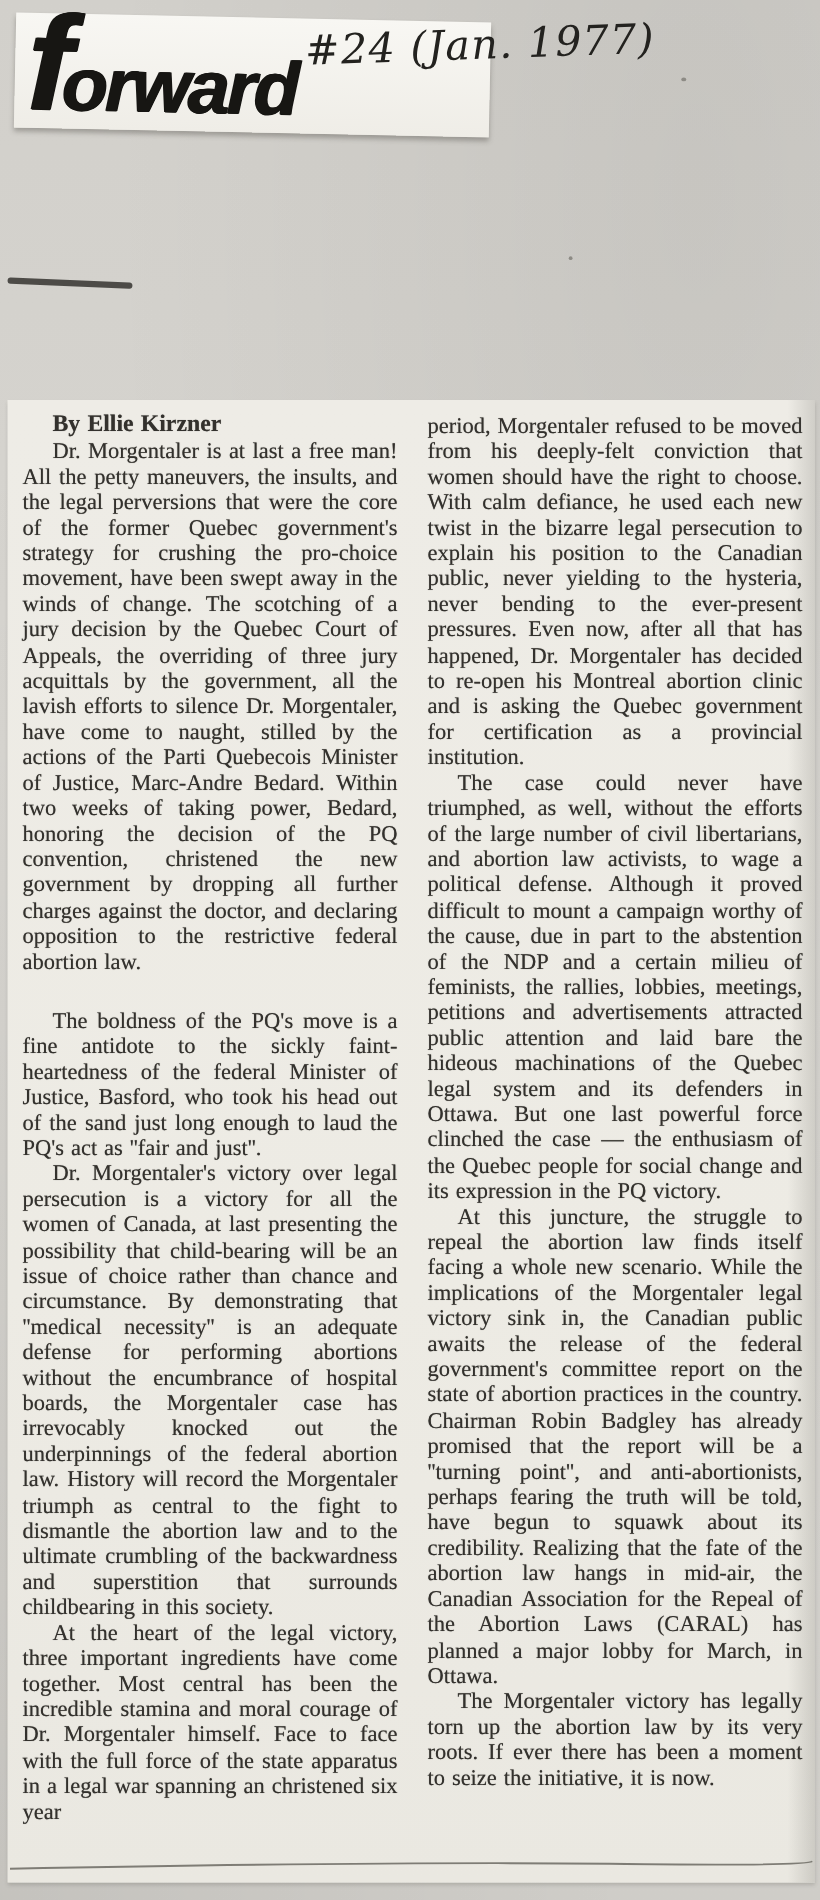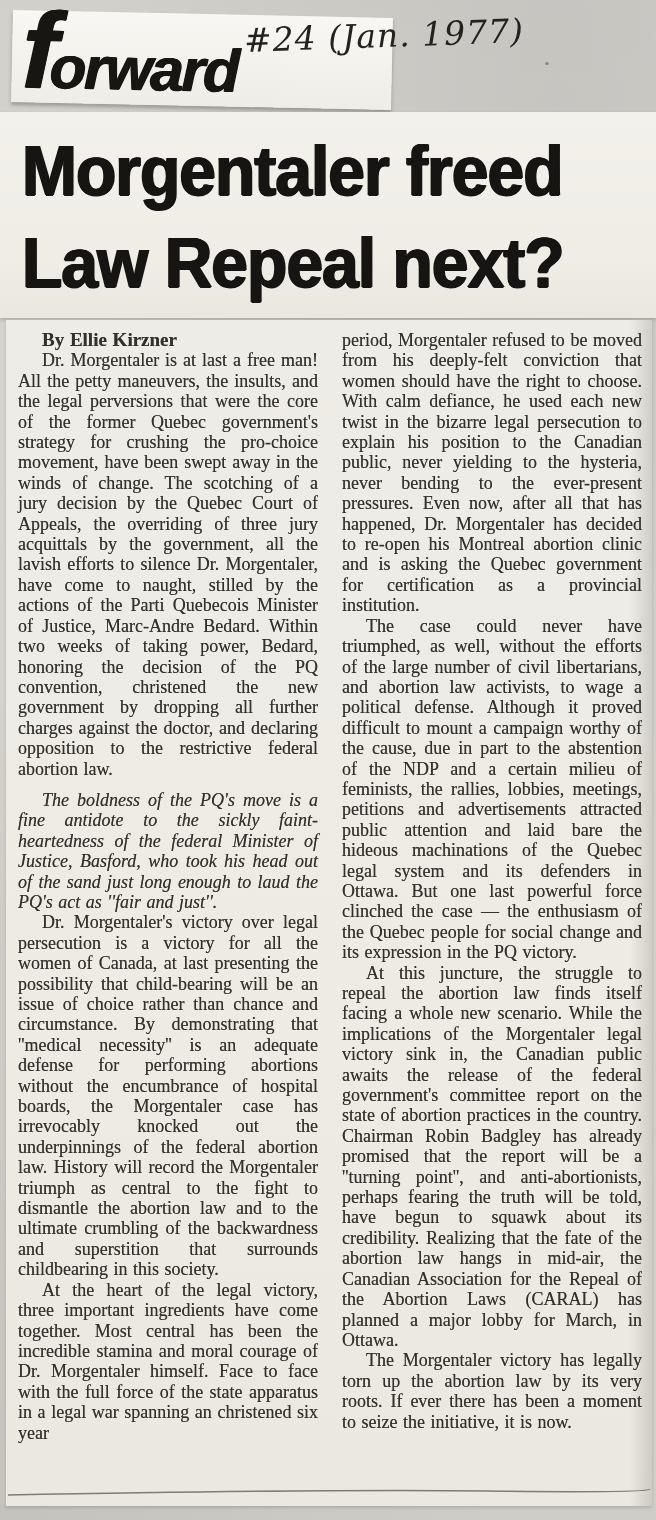--- a/index.html
+++ b/index.html
@@ -133,21 +133,21 @@
   .byline {
     font-weight: bold;
     font-size: 19px;
     margin: 0 0 5px 0;
     text-align: left;
   }
   .col p {
     margin: 0;
     text-indent: 24px;
   }
-  .col p.gap-above { margin-top: 11px; font-style: italic; }
+  .col p.gap-above { margin-top: 27px; }
   .col p.no-indent { text-indent: 0; }
 
   
   .edge-line {
     position: absolute;
     left: 8px; top: 1486px;
   }
 
   .speck { position: absolute; background: #8d8b85; border-radius: 50%; }
   .speck.s1 { left: 545px; top: 62px; width: 4px; height: 3px; }
@@ -163,24 +163,20 @@
       <span class="logo-f">f</span>
         <span class="logo-rest">orward</span>
     </div>
   </div>
   <div class="ink-smudge"></div>
   <div class="annotation">#24 (Jan. 1977)</div>
 
   <div class="speck s1"></div>
   <div class="speck s2"></div>
 
-  <div class="headline-clip">
-    <div class="headline-line">Morgentaler freed</div>
-    <div class="headline-line">Law Repeal next?</div>
-  </div>
 
   <div class="article-clip">
     <div class="columns">
       <div class="col">
         <p class="byline">By Ellie Kirzner</p>
         <p>Dr. Morgentaler is at last a free man! All the petty maneuvers, the insults, and the legal perversions that were the core of the former Quebec government's strategy for crushing the pro-choice movement, have been swept away in the winds of change. The scotching of a jury decision by the Quebec Court of Appeals, the overriding of three jury acquittals by the government, all the lavish efforts to silence Dr. Morgentaler, have come to naught, stilled by the actions of the Parti Quebecois Minister of Justice, Marc-Andre Bedard. Within two weeks of taking power, Bedard, honoring the decision of the PQ convention, christened the new government by dropping all further charges against the doctor, and declaring opposition to the restrictive federal abortion law.</p>
         <p class="gap-above">The boldness of the PQ's move is a fine antidote to the sickly faint-heartedness of the federal Minister of Justice, Basford, who took his head out of the sand just long enough to laud the PQ's act as ''fair and just''.</p>
         <p>Dr. Morgentaler's victory over legal persecution is a victory for all the women of Canada, at last presenting the possibility that child-bearing will be an issue of choice rather than chance and circumstance. By demonstrating that ''medical necessity'' is an adequate defense for performing abortions without the encumbrance of hospital boards, the Morgentaler case has irrevocably knocked out the underpinnings of the federal abortion law. History will record the Morgentaler triumph as central to the fight to dismantle the abortion law and to the ultimate crumbling of the backwardness and superstition that surrounds childbearing in this society.</p>
         <p>At the heart of the legal victory, three important ingredients have come together. Most central has been the incredible stamina and moral courage of Dr. Morgentaler himself. Face to face with the full force of the state apparatus in a legal war spanning an christened six year</p>
       </div>

